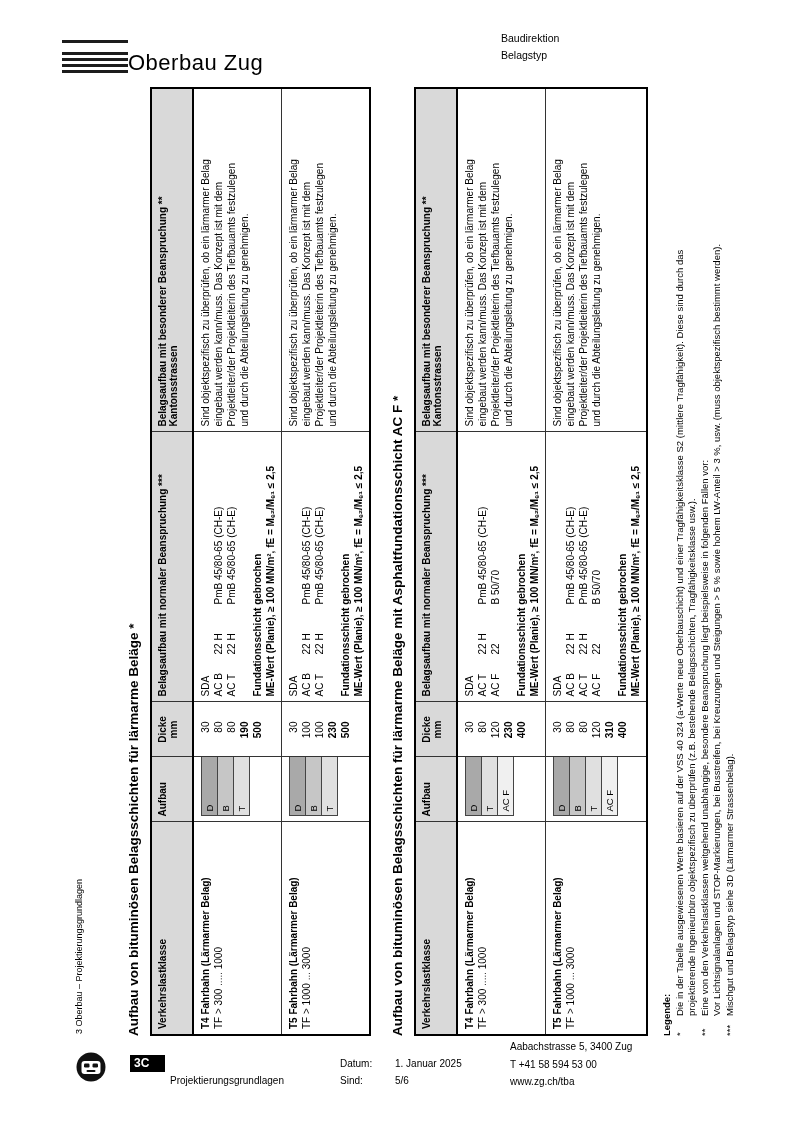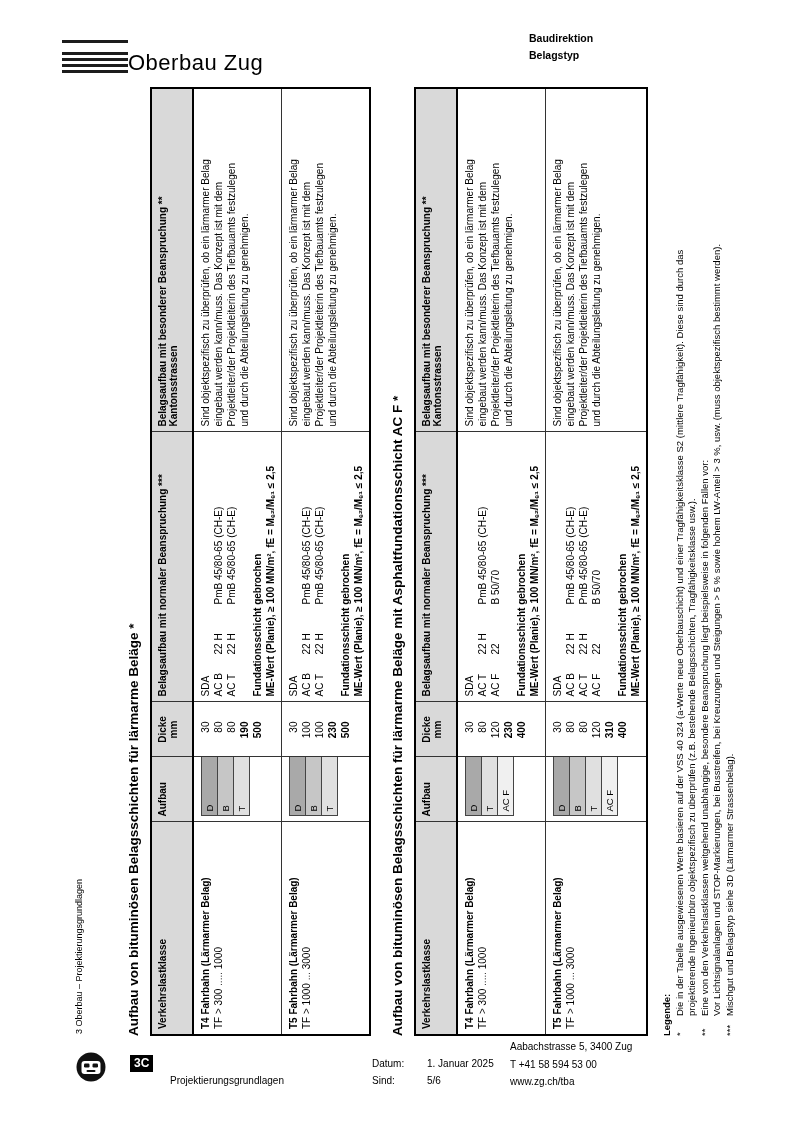--- a/index.html
+++ b/index.html
@@ -6,21 +6,21 @@
   body{
     width:794px;height:1123px;position:relative;background:#ffffff;
     font-family:"Liberation Sans","DejaVu Sans",sans-serif;color:#000;overflow:hidden;
   }
   
   .logo{position:absolute;left:62px;top:40px;width:66px;}
   .logo .s{height:3px;background:#1c1c1c;}
   .logo .s1{margin-bottom:9px;}
   .logo .s2,.logo .s3,.logo .s4{margin-bottom:3px;}
   .brand{position:absolute;left:128px;top:50px;font-size:22px;letter-spacing:.5px;}
-  .dept{position:absolute;left:529px;top:30px;font-size:10.5px;line-height:17px;font-weight:bold;}
+  .dept{position:absolute;left:501px;top:30px;font-size:10.5px;line-height:17px;}
   
   .rotated{
     position:absolute;left:72px;top:1036px;width:950px;height:696px;
     transform:rotate(-90deg);transform-origin:0 0;overflow:hidden;
   }
   .side-note{font-size:9px;margin:2px 0 0 2px;}
   .tbl-title{font-size:13.5px;font-weight:bold;margin:42px 0 9px 0;}
   .tbl-title.t2{margin-top:19px;}
   table{border-collapse:collapse;table-layout:fixed;width:947px;}
   table,tr,td,th{box-sizing:border-box;}
@@ -48,25 +48,25 @@
   .bes-line{height:13px;line-height:13px;white-space:nowrap;}
   
   .legend{margin-top:13px;font-size:9.5px;line-height:12.5px;}
   .legend-heading{font-weight:bold;}
   .lg-item{display:flex;}
   .lg-marker{width:20px;flex:0 0 20px;}
   .lg-line{white-space:nowrap;}
   
   .car-icon{position:absolute;left:74px;top:1050px;}
   .badge{position:absolute;left:130px;top:1055px;background:#000;color:#fff;font-size:12px;
-         font-weight:bold;padding:1px 4px 2px 4px;}
+         font-weight:bold;padding:1px 16px 2px 4px;}
   .badge-caption{position:absolute;left:130px;top:1075px;font-size:10px;margin-left:40px;}
   .meta{position:absolute;left:340px;top:1055px;font-size:10px;line-height:17px;}
   .meta-row{display:flex;}
-  .meta-label{width:55px;flex:0 0 55px;margin-left:32px;}
+  .meta-label{width:55px;flex:0 0 55px;}
   .address{position:absolute;left:510px;top:1038px;font-size:10px;line-height:17.5px;}
 </style>
 </head>
 <body>
 
 <div class="logo">
   <div class="s s1"></div>
     <div class="s s2"></div>
     <div class="s s3"></div>
     <div class="s s4"></div>

